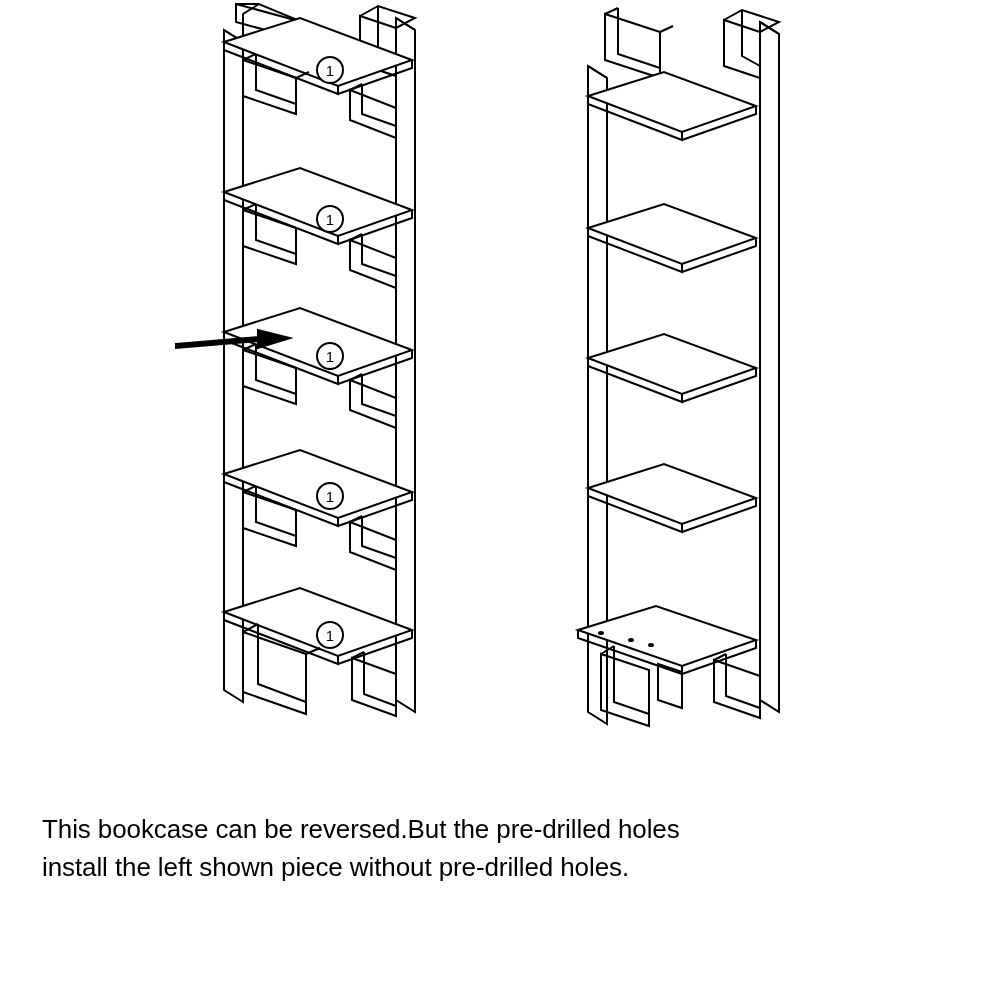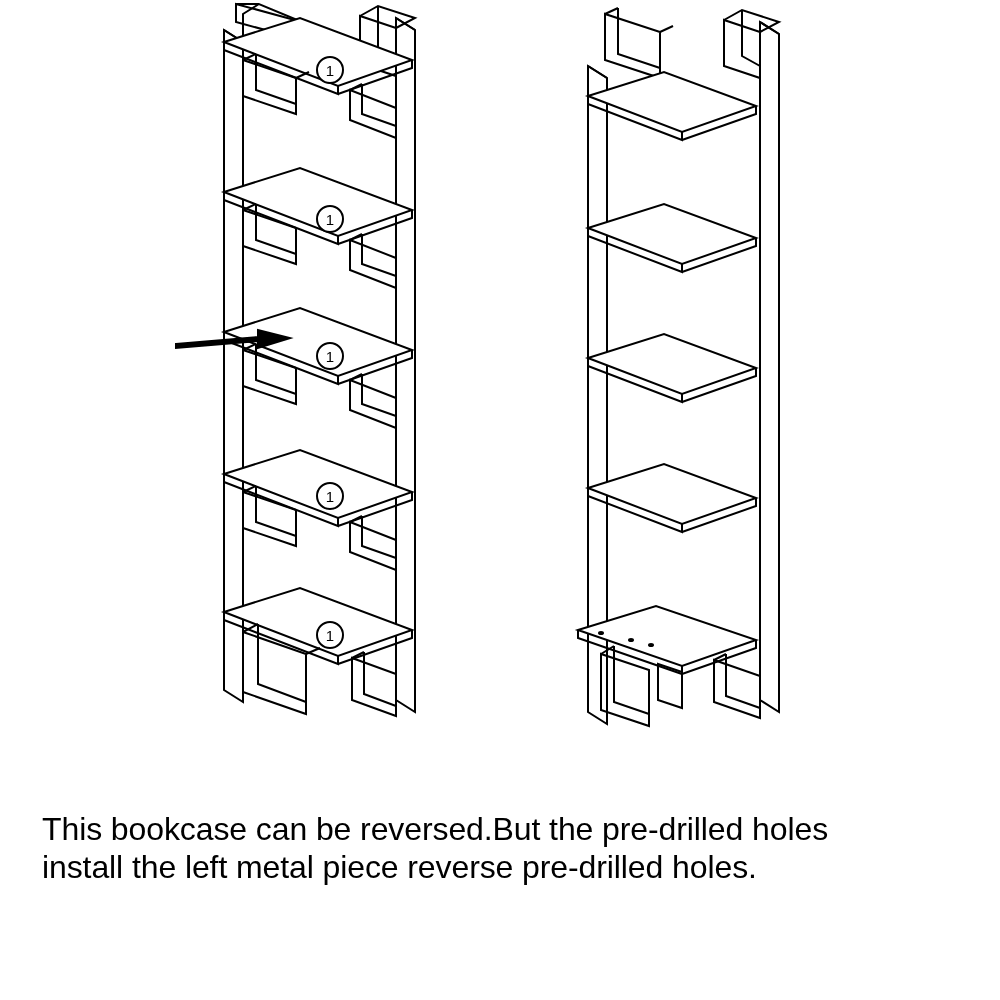--- a/index.html
+++ b/index.html
@@ -29,21 +29,21 @@
   }
   #caption-area {
     position: absolute;
     left: 0;
     top: 810px;
     width: 1000px;
     padding: 0 42px;
     box-sizing: border-box;
   }
   .caption-line {
-    font-size: 32px;
+    font-size: 26px;
     line-height: 38px;
     letter-spacing: -0.1px;
     color: #000000;
     white-space: pre;
   }
   svg {
     display: block;
   }
   .stroke {
     fill: none;
@@ -246,16 +246,16 @@
 
           <path class="stroke" d="M658,664 L658,700 L682,708 L682,672 Z"></path>
         </g>
       </g>
 
     </svg>
   </div>
 
   <div id="caption-area">
     <div class="caption-line">This bookcase can be reversed.But the pre-drilled holes</div>
-    <div class="caption-line">install the left metal piece reverse pre-drilled holes.</div>
+    <div class="caption-line">install the left shown piece without pre-drilled holes.</div>
   </div>
 
 </div>
 
 </body></html>

